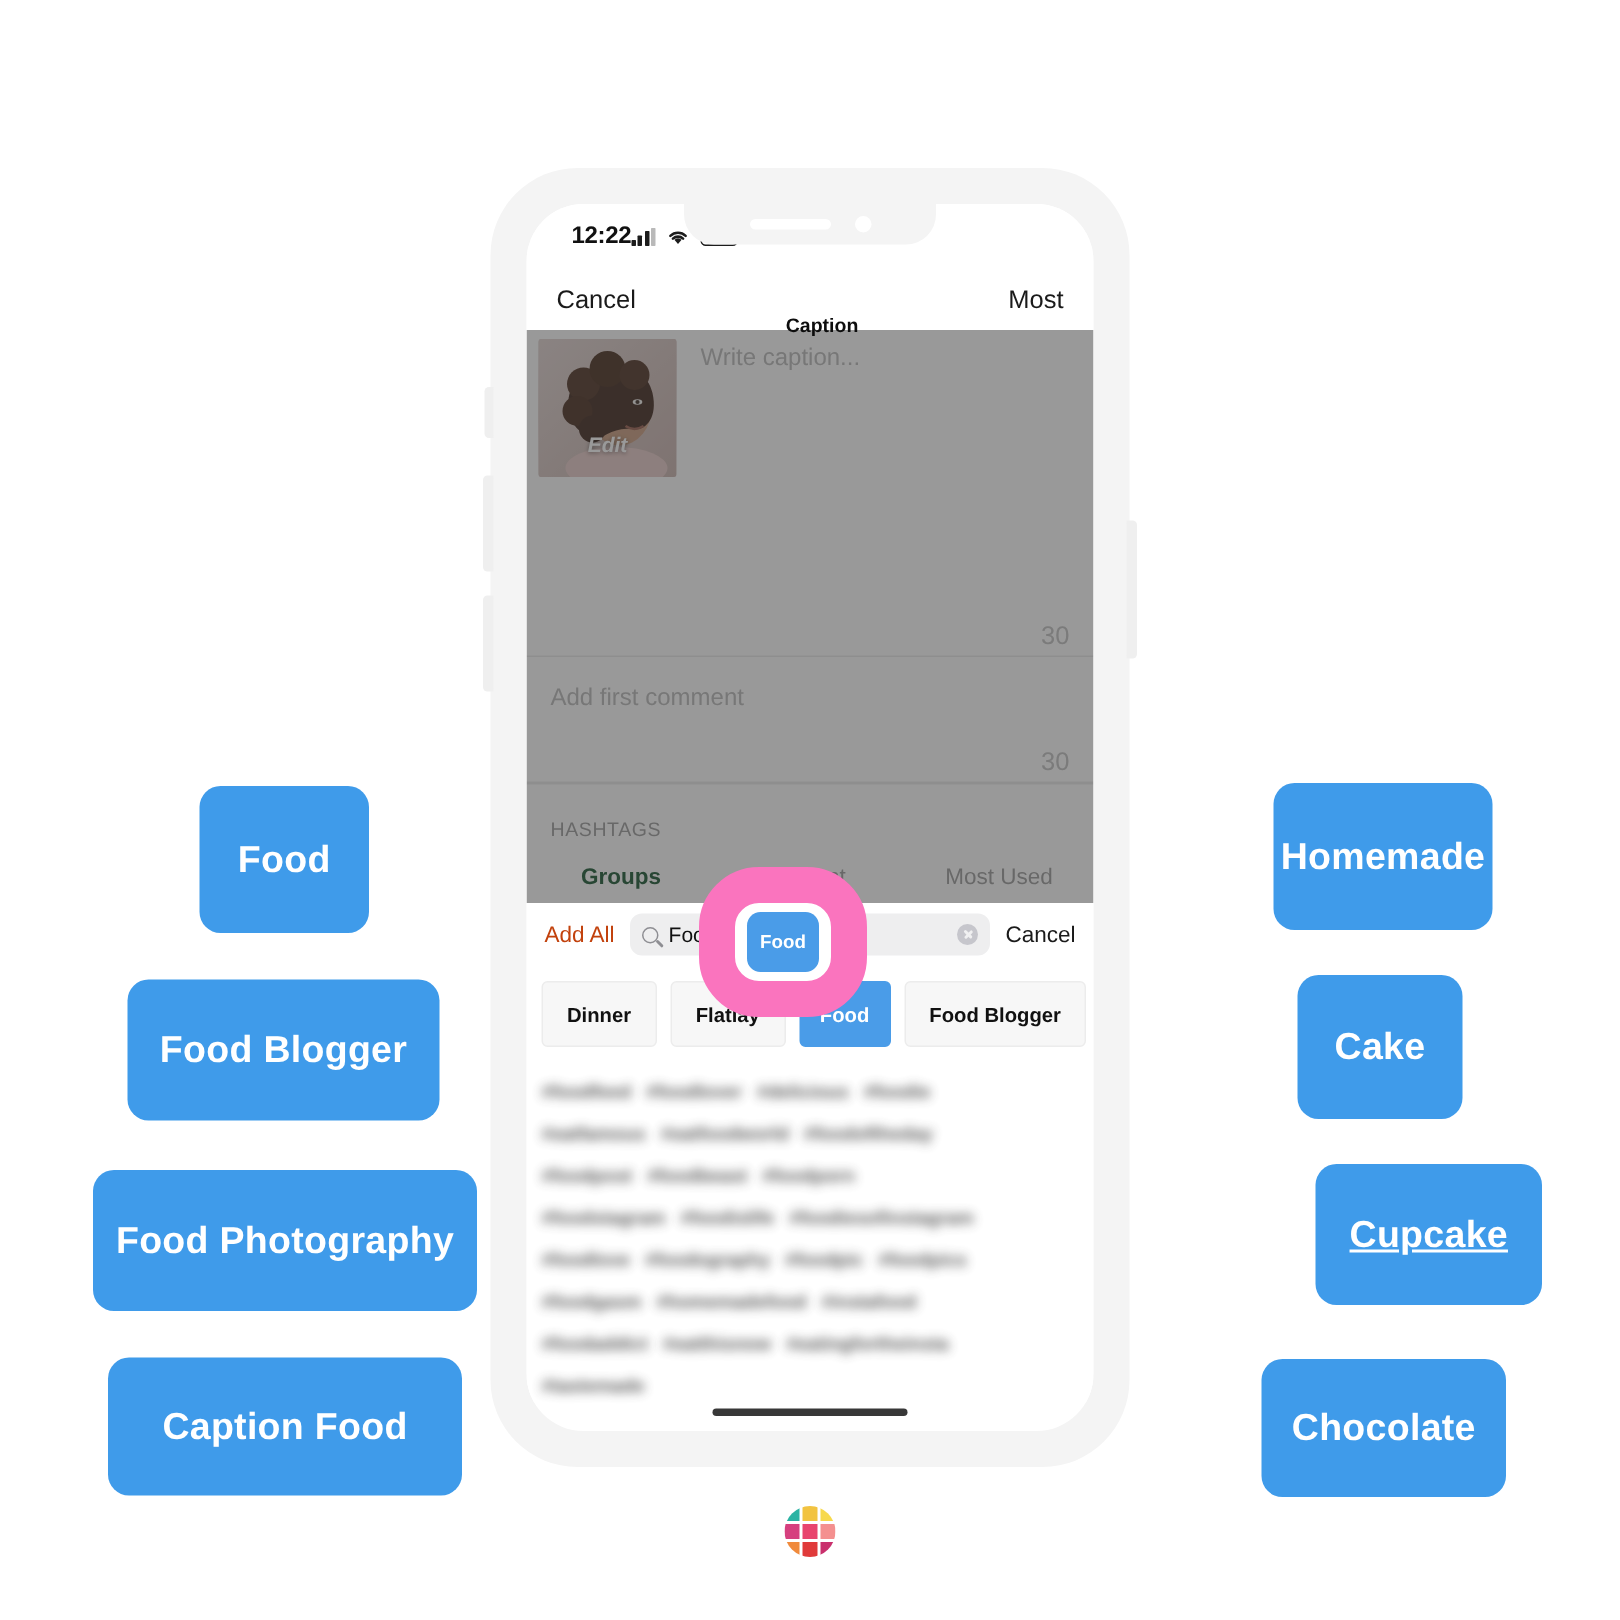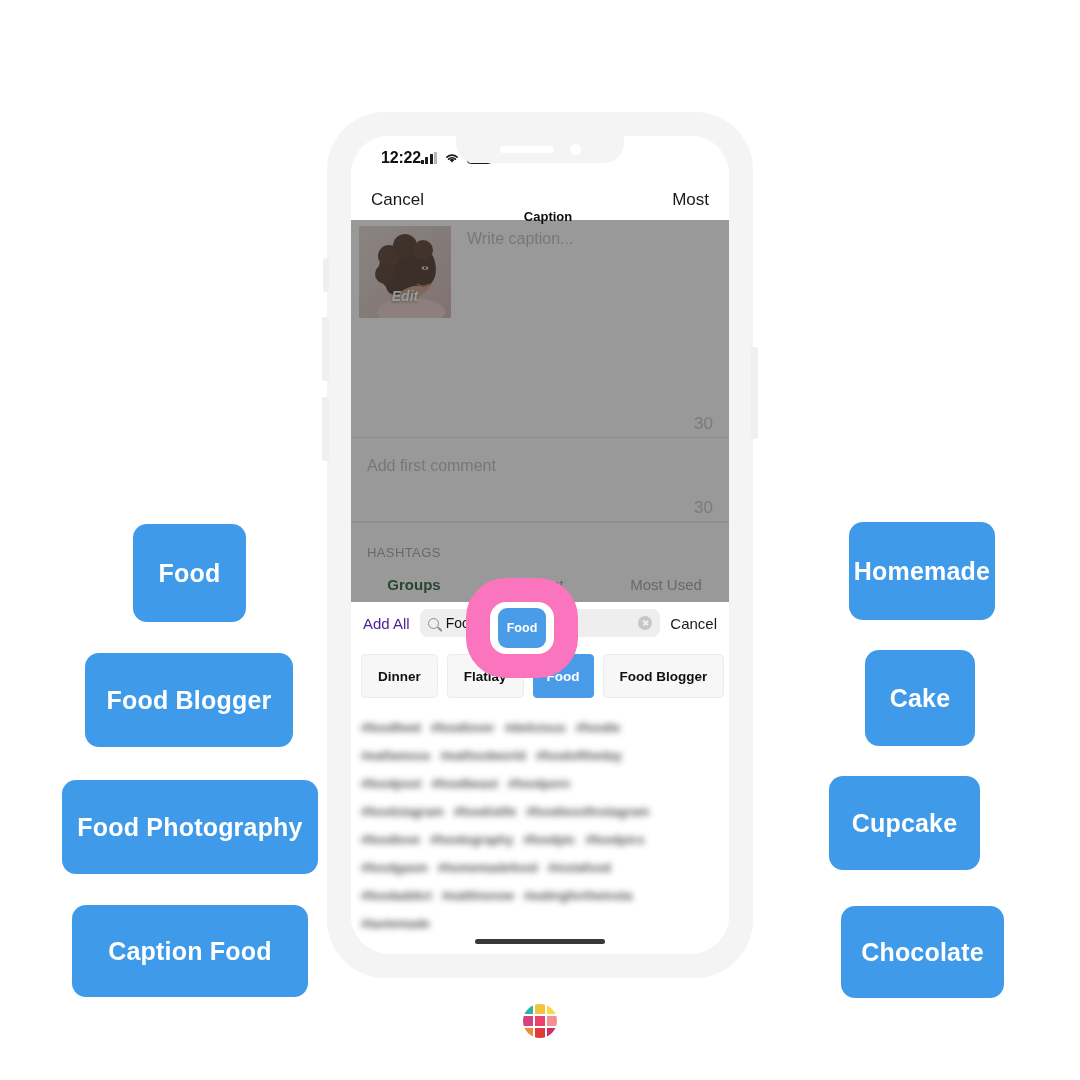--- a/index.html
+++ b/index.html
@@ -40,21 +40,21 @@
 
   
   .lc-0 { left: 133px; top: 524px;  width: 113px; height: 98px;  }
   .lc-1 { left: 85px;  top: 653px;  width: 208px; height: 94px;  }
   .lc-2 { left: 62px;  top: 780px;  width: 256px; height: 94px;  }
   .lc-3 { left: 72px;  top: 905px;  width: 236px; height: 92px;  }
 
   
   .rc-0 { left: 849px; top: 522px;  width: 146px; height: 98px;  }
   .rc-1 { left: 865px; top: 650px;  width: 110px; height: 96px;  }
-  .rc-2 { left: 829px; top: 776px;  width: 151px; height: 94px;  }
+  .rc-2 { left: 877px; top: 776px;  width: 151px; height: 94px; text-decoration: underline;  }
   .rc-3 { left: 841px; top: 906px;  width: 163px; height: 92px;  }
 
   
   .phone {
     position: absolute;
     left: 327px;
     top: 112px;
     width: 426px;
     height: 866px;
     background: #f4f4f4;
@@ -279,21 +279,21 @@
     display: flex;
     align-items: center;
     gap: 10px;
     padding: 0 12px;
     background: #ffffff;
     position: relative;
     z-index: 25;
   }
   .add-all {
     font-size: 15px;
-    color: #4c1d95;
+    color: #c2410c;
     white-space: nowrap;
   }
   .search-field {
     flex: 1;
     height: 28px;
     background: #eeeeef;
     border-radius: 8px;
     display: flex;
     align-items: center;
     gap: 7px;

